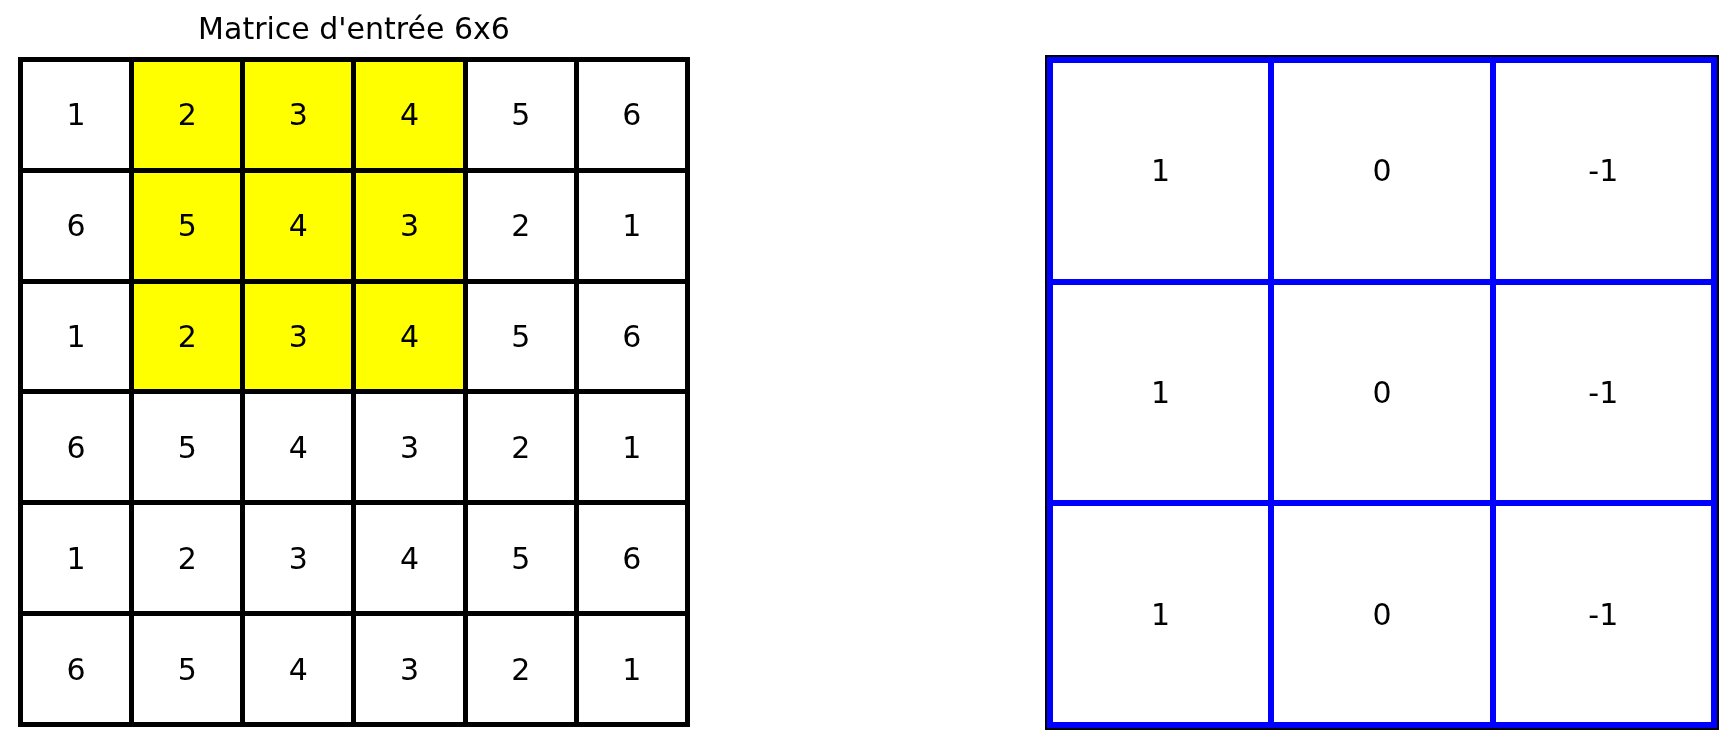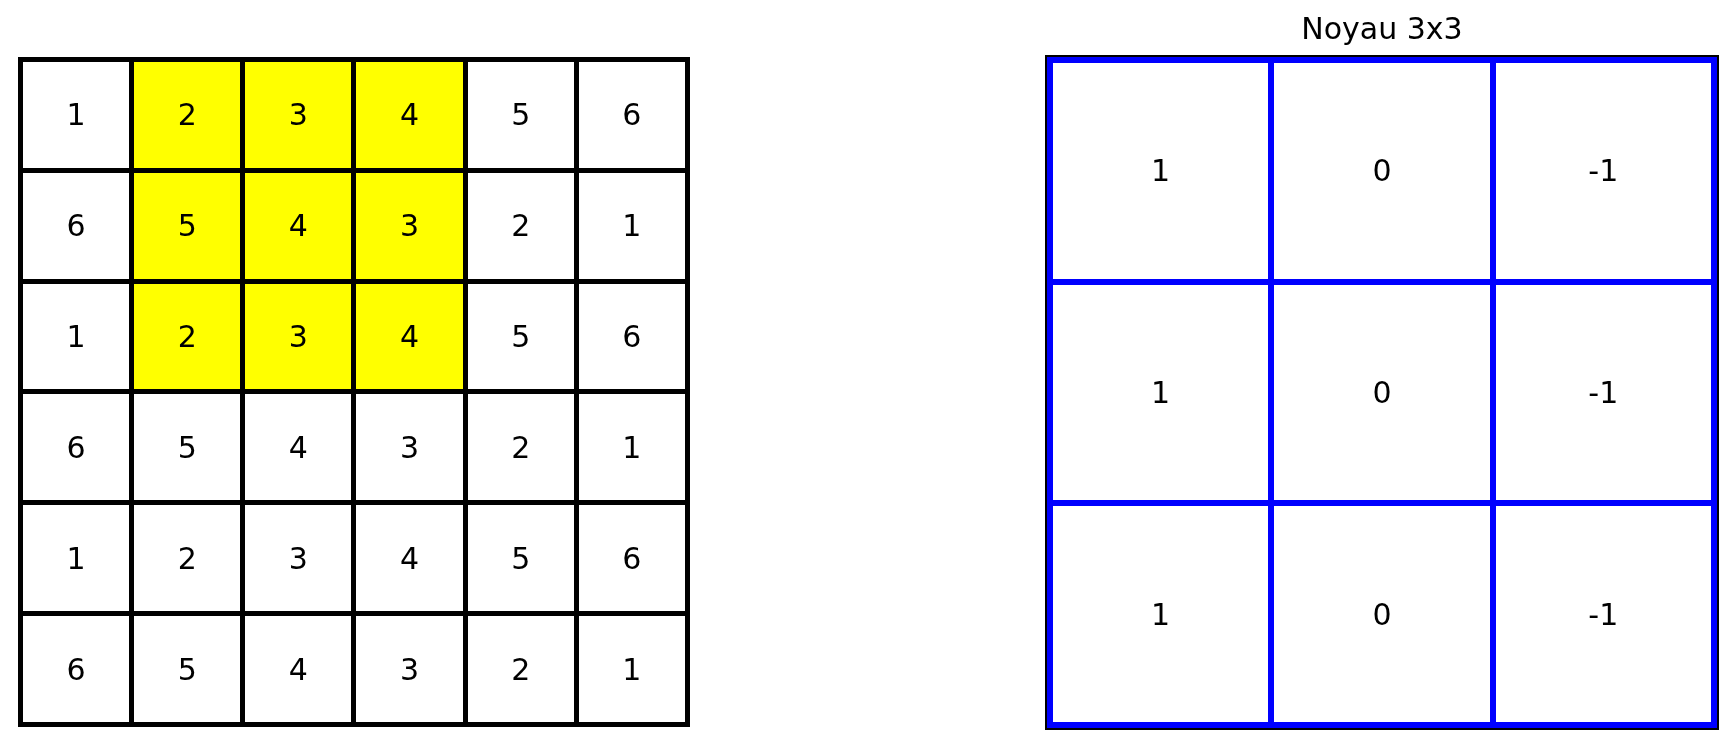--- a/index.html
+++ b/index.html
@@ -63,22 +63,22 @@
     vertical-align: middle;
     font-size: 30px;
     background: #ffffff;
   }
 </style>
 </head>
 <body>
 
 <div class="figure">
 
+  <div class="panel-title" id="title-left">Matrice d'entrée 6x6</div>
 
-  <div class="panel-title" id="title-right">Noyau 3x3</div>
 
   <table id="input-table">
     <tbody>
       <tr>
         <td>1</td>
         <td class="hl">2</td>
         <td class="hl">3</td>
         <td class="hl">4</td>
         <td>5</td>
         <td>6</td>

